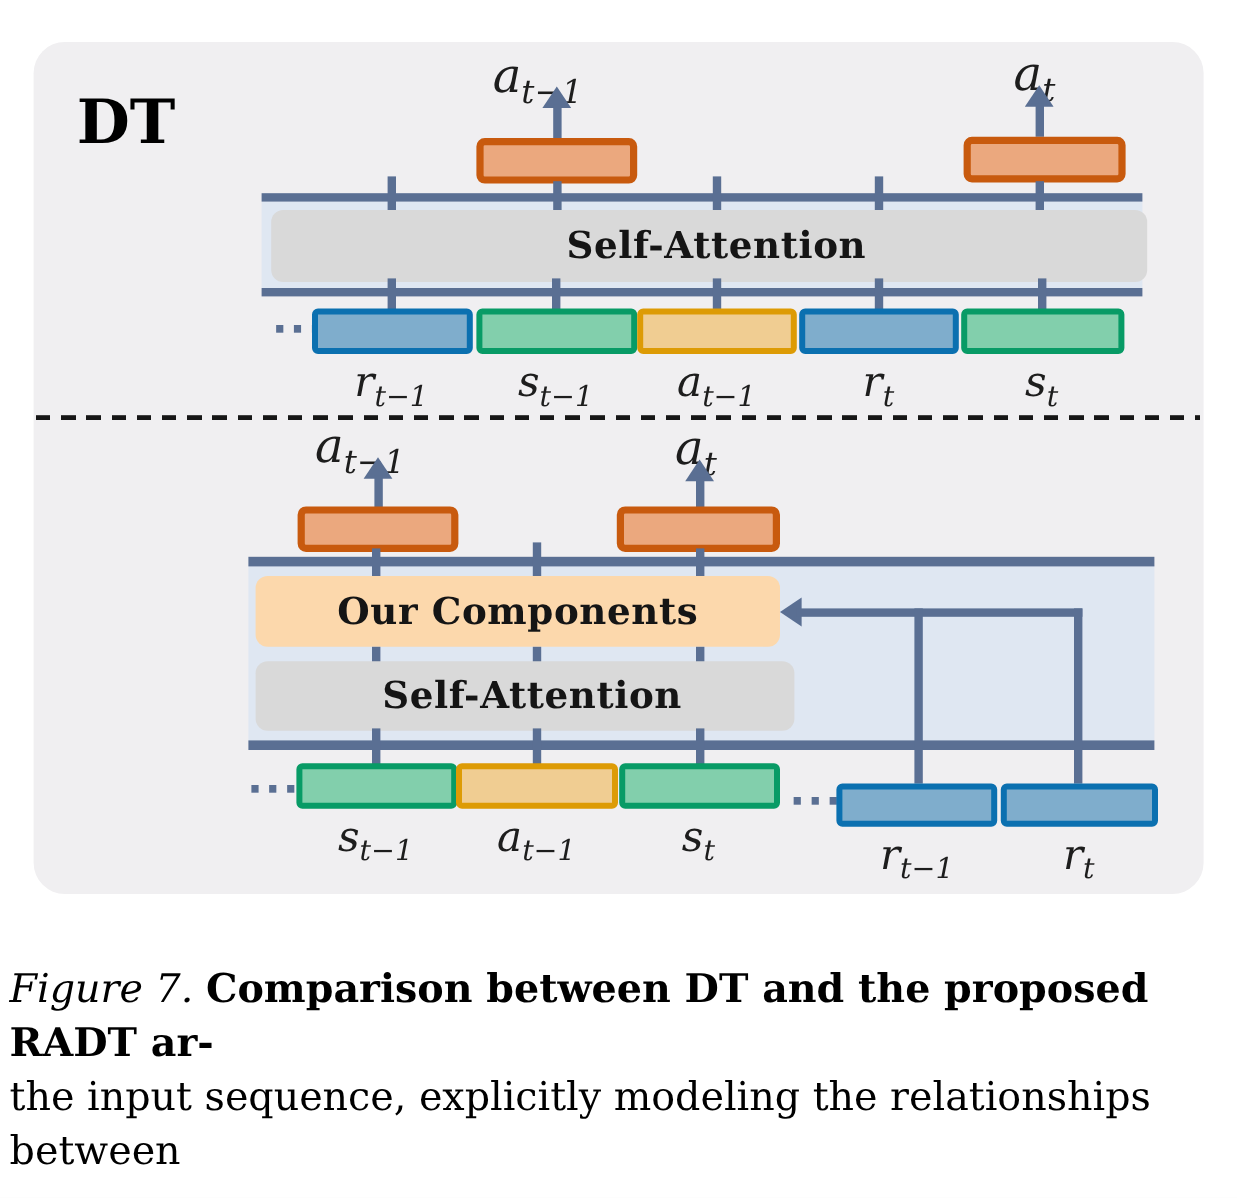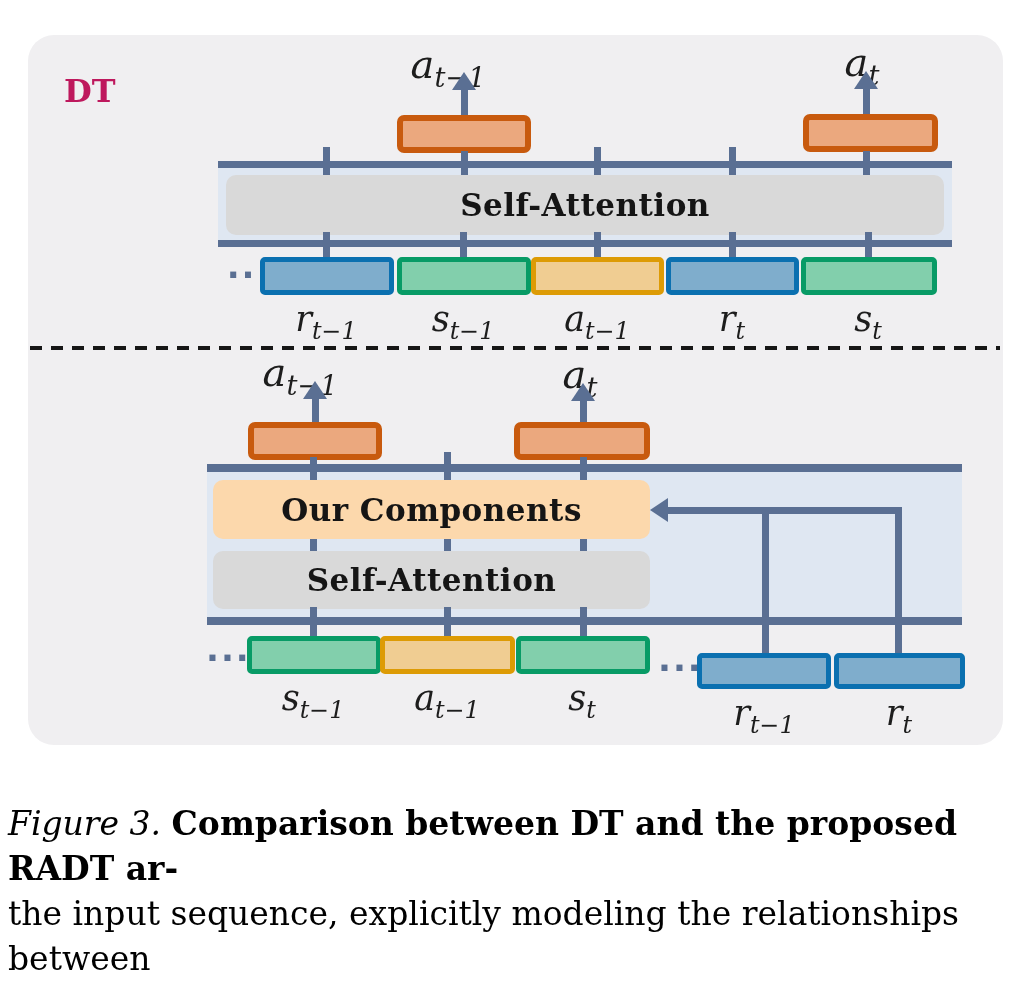--- a/index.html
+++ b/index.html
@@ -4,24 +4,24 @@
 <style>
   html,body{margin:0;padding:0;background:#ffffff;}
   #page{position:relative;width:1031px;height:998px;background:#ffffff;overflow:hidden;
         font-family:"DejaVu Serif","Liberation Serif",serif;}
   .abs{position:absolute;}
   
   .panel{background:#f0eff1;border-radius:26px;}
   
   .rail,.tick,.vline,.hline{background:#5a6f93;}
   .band{background:#dfe7f2;}
-  .graybox{background:#d9d9d9;border-radius:10px;display:flex;align-items:center;justify-content:center;}
+  .graybox{background:#d9d9d9;border-radius:10px;display:flex;align-items:center;justify-content:center;padding-left:12px;}
   .peachbox{background:#fcd8ac;border-radius:10px;display:flex;align-items:center;justify-content:center;}
   .boxlabel{font-weight:bold;font-size:31px;color:#151515;letter-spacing:0.5px;}
-  .heading{font-weight:bold;font-size:32px;color:#be185d;}
+  .heading{font-weight:bold;font-size:51px;color:#000000;}
   .token{box-sizing:border-box;height:38px;border:5px solid;border-radius:5px;}
   .token.return{background:#7fadcc;border-color:#0b70b0;}
   .token.state{background:#82cfac;border-color:#089b66;}
   .token.action{background:#f0cd92;border-color:#dd9b05;}
   .outbox{box-sizing:border-box;border:6px solid #c85a0e;background:#eba87e;border-radius:7px;height:38px;}
   .mathlbl{font-style:italic;font-size:35px;color:#1d1d1d;text-align:center;line-height:42px;}
   .mathlbl.big{font-size:40px;line-height:44px;}
   .mathlbl sub{font-size:0.68em;line-height:0;}
   .ellipsis{color:#5a6f93;font-family:"DejaVu Sans",sans-serif;font-weight:bold;font-size:34px;
             letter-spacing:2px;line-height:20px;text-align:center;}
@@ -138,18 +138,18 @@
   <div class="abs mathlbl" style="left:253px;top:677px;width:120px;"><span>s</span><sub>t−1</sub></div>
   <div class="abs mathlbl" style="left:387px;top:677px;width:120px;"><span>a</span><sub>t−1</sub></div>
   <div class="abs mathlbl" style="left:532px;top:677px;width:100px;"><span>s</span><sub>t</sub></div>
 
   <div class="abs token return" style="left:697px;top:653px;width:134px;height:36px;"></div>
   <div class="abs token return" style="left:834px;top:653px;width:131px;height:36px;"></div>
   <div class="abs mathlbl" style="left:704px;top:692px;width:120px;"><span>r</span><sub>t−1</sub></div>
   <div class="abs mathlbl" style="left:849px;top:692px;width:100px;"><span>r</span><sub>t</sub></div>
 
   <div class="abs caption" style="left:8px;top:801px;width:1018px;">
-    <div><span class="it">Figure 3.</span> <span class="bd">Comparison between DT and the proposed RADT ar-</span></div>
+    <div><span class="it">Figure 7.</span> <span class="bd">Comparison between DT and the proposed RADT ar-</span></div>
     <div><span>the input sequence, explicitly modeling the relationships between</span></div>
 
   </div>
 
 </div>
 
 </body></html>

